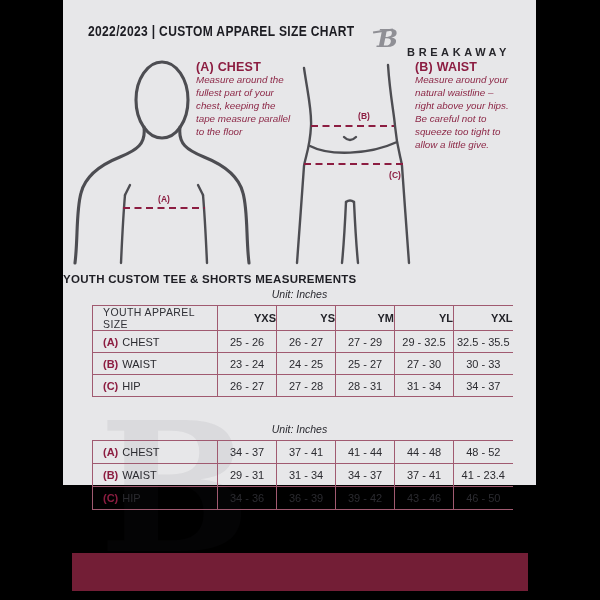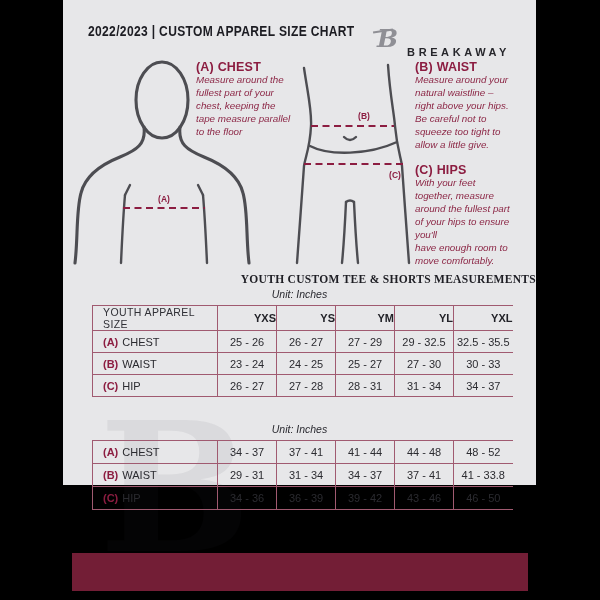--- a/index.html
+++ b/index.html
@@ -34,22 +34,22 @@
   .fig { position:absolute; }
   #fig-torso { left:2px; top:53px; }
   #fig-lower { left:220px; top:53px; }
   .bodyline { fill:none; stroke:#4d4d52; stroke-width:2.4; stroke-linecap:round; }
   .bodyline-bold { fill:none; stroke:#4d4d52; stroke-width:3.1; stroke-linecap:round; }
   .dash { fill:none; stroke:#8c1d41; stroke-width:2; stroke-dasharray:7 4.5; }
   .figlabel { font-family:"Liberation Sans", sans-serif; font-size:8.5px; font-weight:bold;
               fill:#8c1d41; }
 
   
-  .tbl-title { position:absolute; width:100%; text-align:right; font-size:11.5px;
-               font-weight:bold; color:#1e1e24; letter-spacing:0.3px; z-index:2;font-family:Liberation Serif, serif; }
+  .tbl-title { position:absolute; width:100%; text-align:left; font-size:11.5px;
+               font-weight:bold; color:#1e1e24; letter-spacing:0.3px; z-index:2; }
   .tbl-unit  { position:absolute; width:100%; text-align:center; font-size:10.5px;
                font-style:italic; color:#2a2a30; z-index:2; }
   #youth-title { top:273px; } #youth-unit { top:288px; }
   #adult-title { top:408px; } #adult-unit { top:423px; }
   .tblwrap { position:absolute; left:29px; z-index:2; }
   #youth-tblwrap { top:305px; } #adult-tblwrap { top:440px; }
 
   table { border-collapse:collapse; table-layout:fixed; width:420px; }
   col.c0 { width:125px; } col.cn { width:59px; }
   th, td { border:1px solid #a05a70; border-right:none; vertical-align:middle; }
@@ -116,30 +116,20 @@
   </div>
   <div class="inst" id="inst-waist">
     <div class="inst-heading">(B) WAIST</div>
     <div class="inst-body">Measure around your
 natural waistline –
 right above your hips.
 Be careful not to
 squeeze too tight to
 allow a little give.</div>
   </div>
-  <div class="inst" id="inst-hips">
-    <div class="inst-heading">(C) HIPS</div>
-    <div class="inst-body">With your feet
-together, measure
-around the fullest part
-of your hips to ensure
-you'll
-have enough room to
-move comfortably.</div>
-  </div>
 
   <div class="watermark">B</div>
 
   <div class="tbl-title" id="youth-title">YOUTH CUSTOM TEE &amp; SHORTS MEASUREMENTS</div>
   <div class="tbl-unit" id="youth-unit">Unit: Inches</div>
   <div class="tblwrap" id="youth-tblwrap">
     <table>
       <colgroup>
           <col class="c0">
           <col class="cn">
@@ -214,21 +204,21 @@
         <td class="val">48 - 52</td>
       </tr>
       <tr>
         <td class="rowlab">
           <span class="pfx">(B)</span><span>WAIST</span>
         </td>
         <td class="val">29 - 31</td>
         <td class="val">31 - 34</td>
         <td class="val">34 - 37</td>
         <td class="val">37 - 41</td>
-        <td class="val">41 - 33.8</td>
+        <td class="val">41 - 23.4</td>
       </tr>
       <tr>
         <td class="rowlab">
           <span class="pfx">(C)</span><span>HIP</span>
         </td>
         <td class="val">34 - 36</td>
         <td class="val">36 - 39</td>
         <td class="val">39 - 42</td>
         <td class="val">43 - 46</td>
         <td class="val">46 - 50</td>

